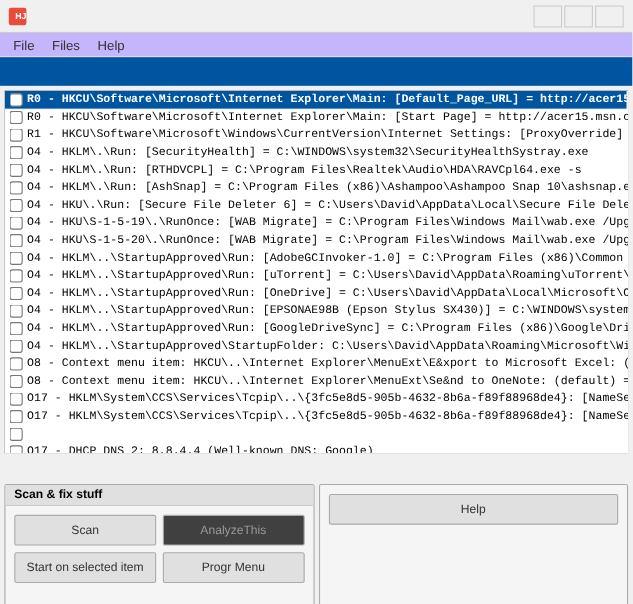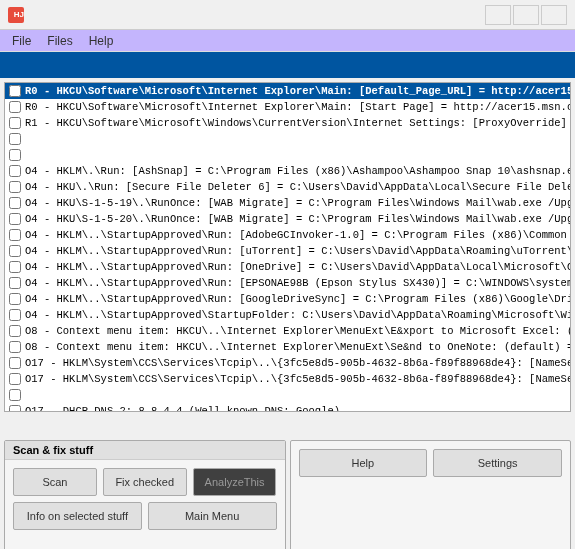--- a/index.html
+++ b/index.html
@@ -253,23 +253,25 @@
     <div class="list-item">
       <input type="checkbox" style="">
       <span class="item-text">R0 - HKCU\Software\Microsoft\Internet Explorer\Main: [Start Page] = http://acer15.msn.com/?pc=ACTE</span>
     </div>
     <div class="list-item">
       <input type="checkbox" style="">
       <span class="item-text">R1 - HKCU\Software\Microsoft\Windows\CurrentVersion\Internet Settings: [ProxyOverride] = *.local</span>
     </div>
     <div class="list-item">
       <input type="checkbox" style="">
-    </div>
-    <div class="list-item">
-      <input type="checkbox" style="">
+      <span class="item-text">O4 - HKLM\.\Run: [SecurityHealth] = C:\WINDOWS\system32\SecurityHealthSystray.exe</span>
+    </div>
+    <div class="list-item">
+      <input type="checkbox" style="">
+      <span class="item-text">O4 - HKLM\.\Run: [RTHDVCPL] = C:\Program Files\Realtek\Audio\HDA\RAVCpl64.exe -s</span>
     </div>
     <div class="list-item">
       <input type="checkbox" style="">
       <span class="item-text">O4 - HKLM\.\Run: [AshSnap] = C:\Program Files (x86)\Ashampoo\Ashampoo Snap 10\ashsnap.exe</span>
     </div>
     <div class="list-item">
       <input type="checkbox" style="">
       <span class="item-text">O4 - HKU\.\Run: [Secure File Deleter 6] = C:\Users\David\AppData\Local\Secure File Deleter 6\SecureFileDel</span>
     </div>
     <div class="list-item">
@@ -329,32 +331,30 @@
     </div>
   </div>
 
 <div class="bottom-panels">
 
   <div class="panel">
     <div class="panel-title">Scan &amp; fix stuff</div>
     <div class="panel-content">
       <div class="btn-row">
         <button class="btn">Scan</button>
-        <button class="btn">Fix checked</button>
         <button class="btn disabled">AnalyzeThis</button>
       </div>
       <div class="btn-row">
-        <button class="btn btn-wide">Info on selected stuff</button>
-        <button class="btn btn-wide">Main Menu</button>
+        <button class="btn btn-wide">Start on selected item</button>
+        <button class="btn btn-wide">Progr Menu</button>
       </div>
     </div>
   </div>
 
   <div class="panel">
     <div class="panel-content">
       <div class="btn-row">
         <button class="btn">Help</button>
-        <button class="btn">Settings</button>
       </div>
     </div>
   </div>
 
 </div>
 
 </body></html>

